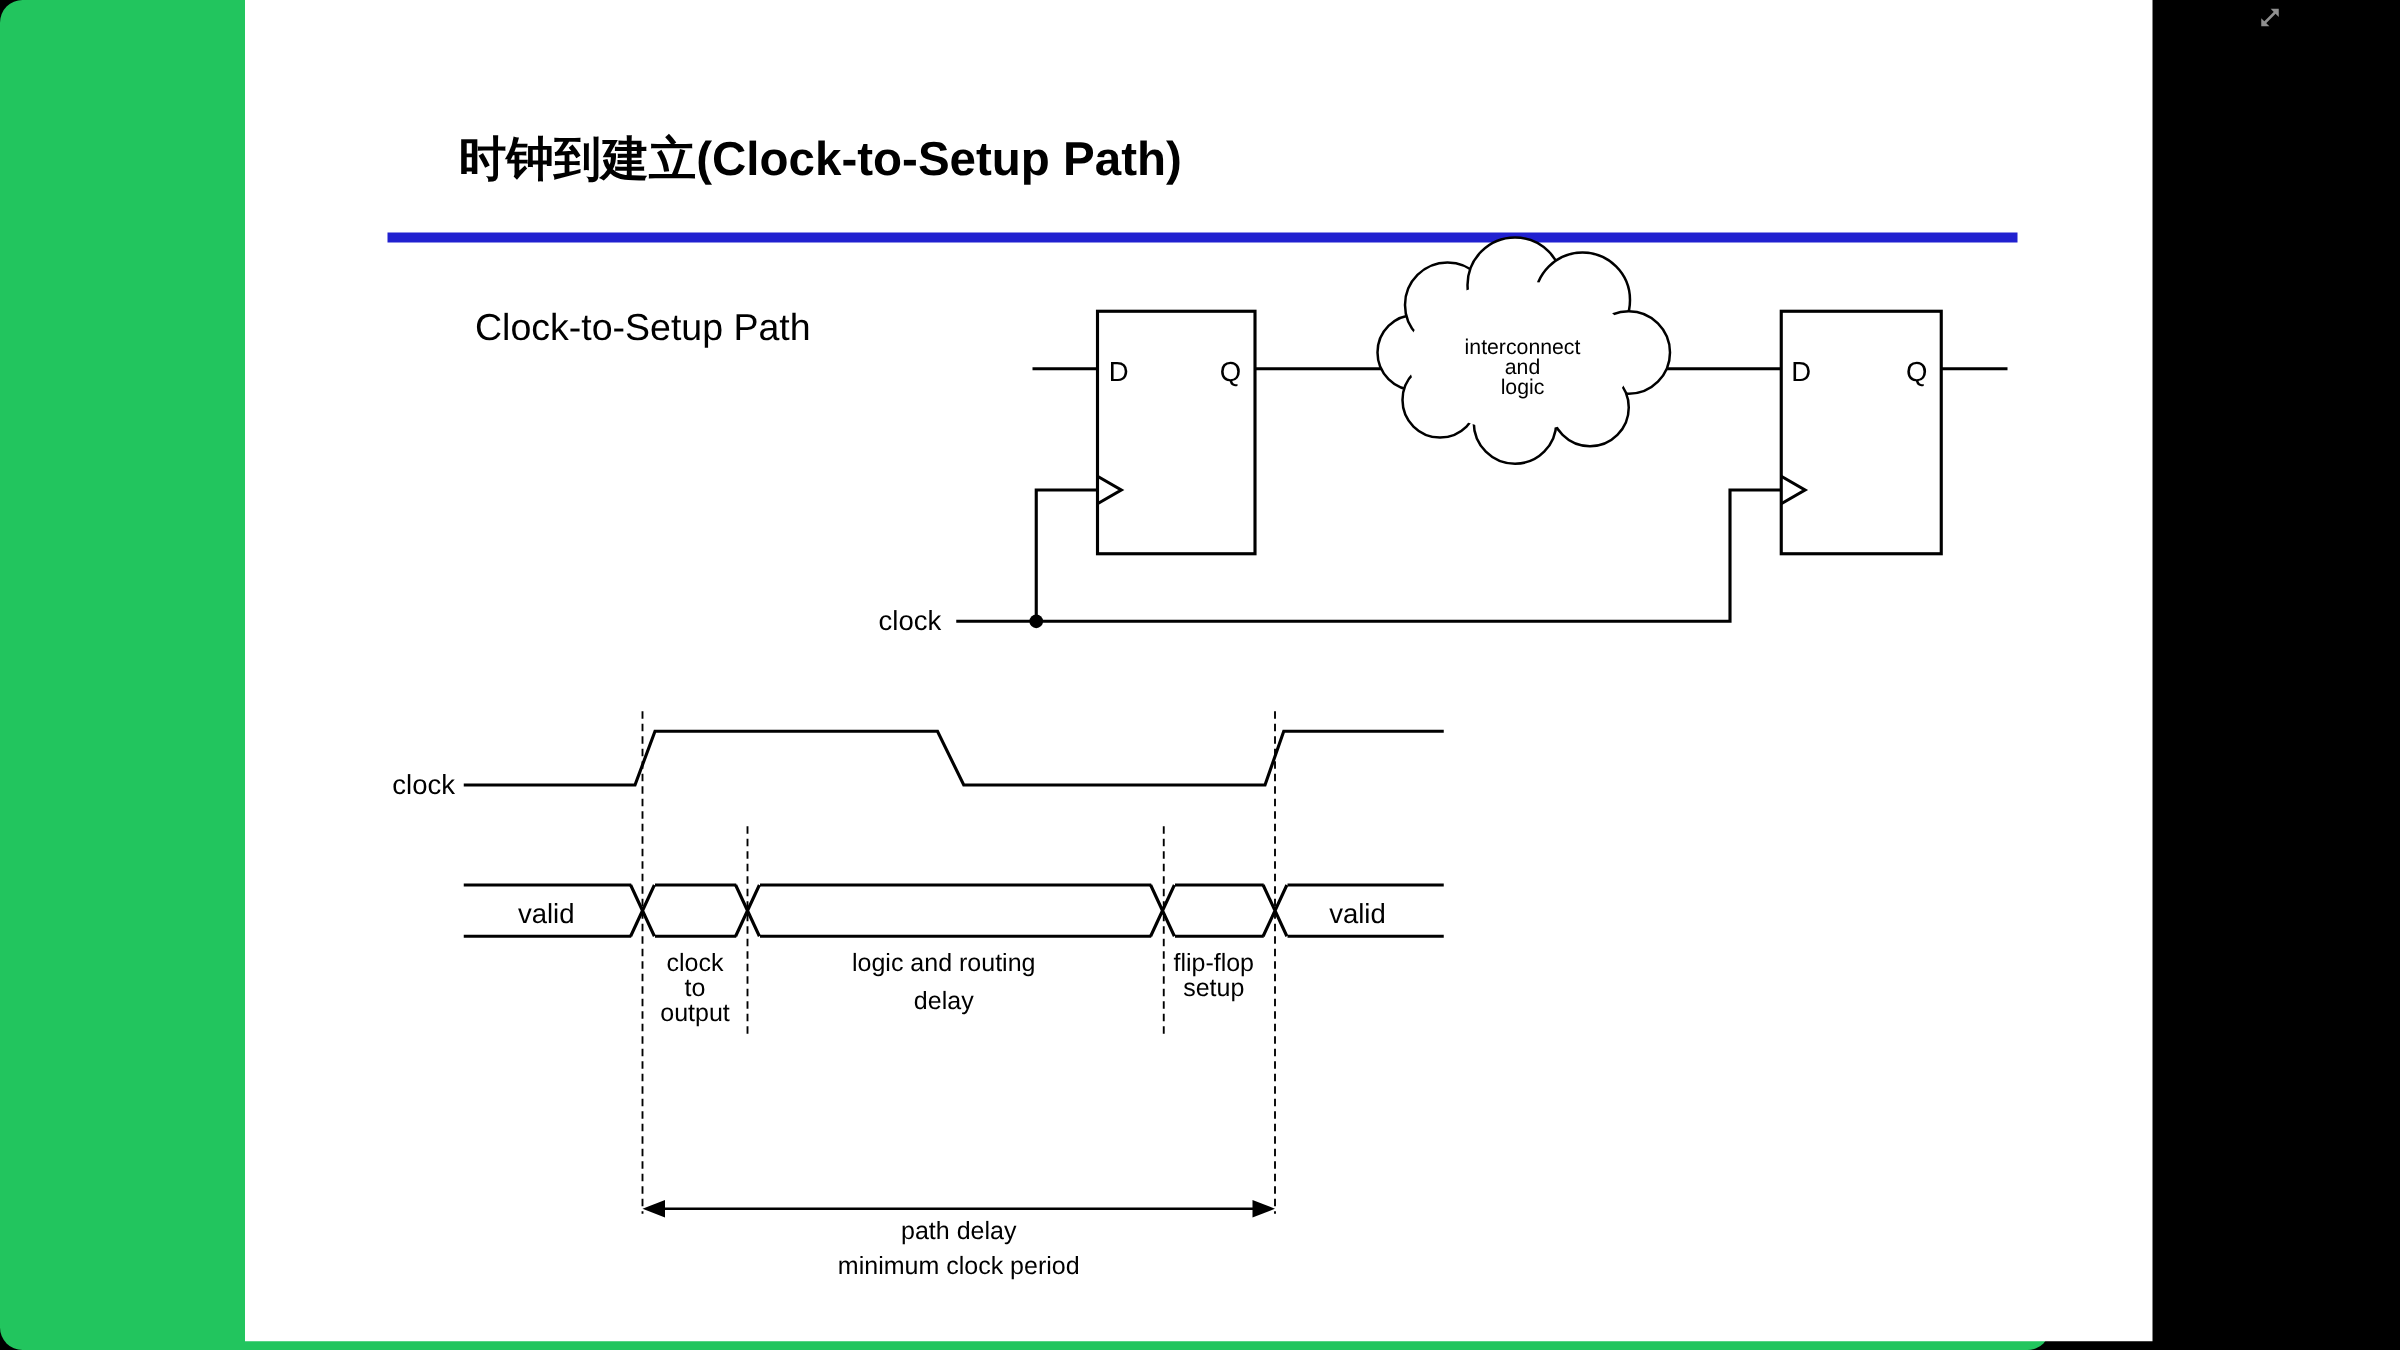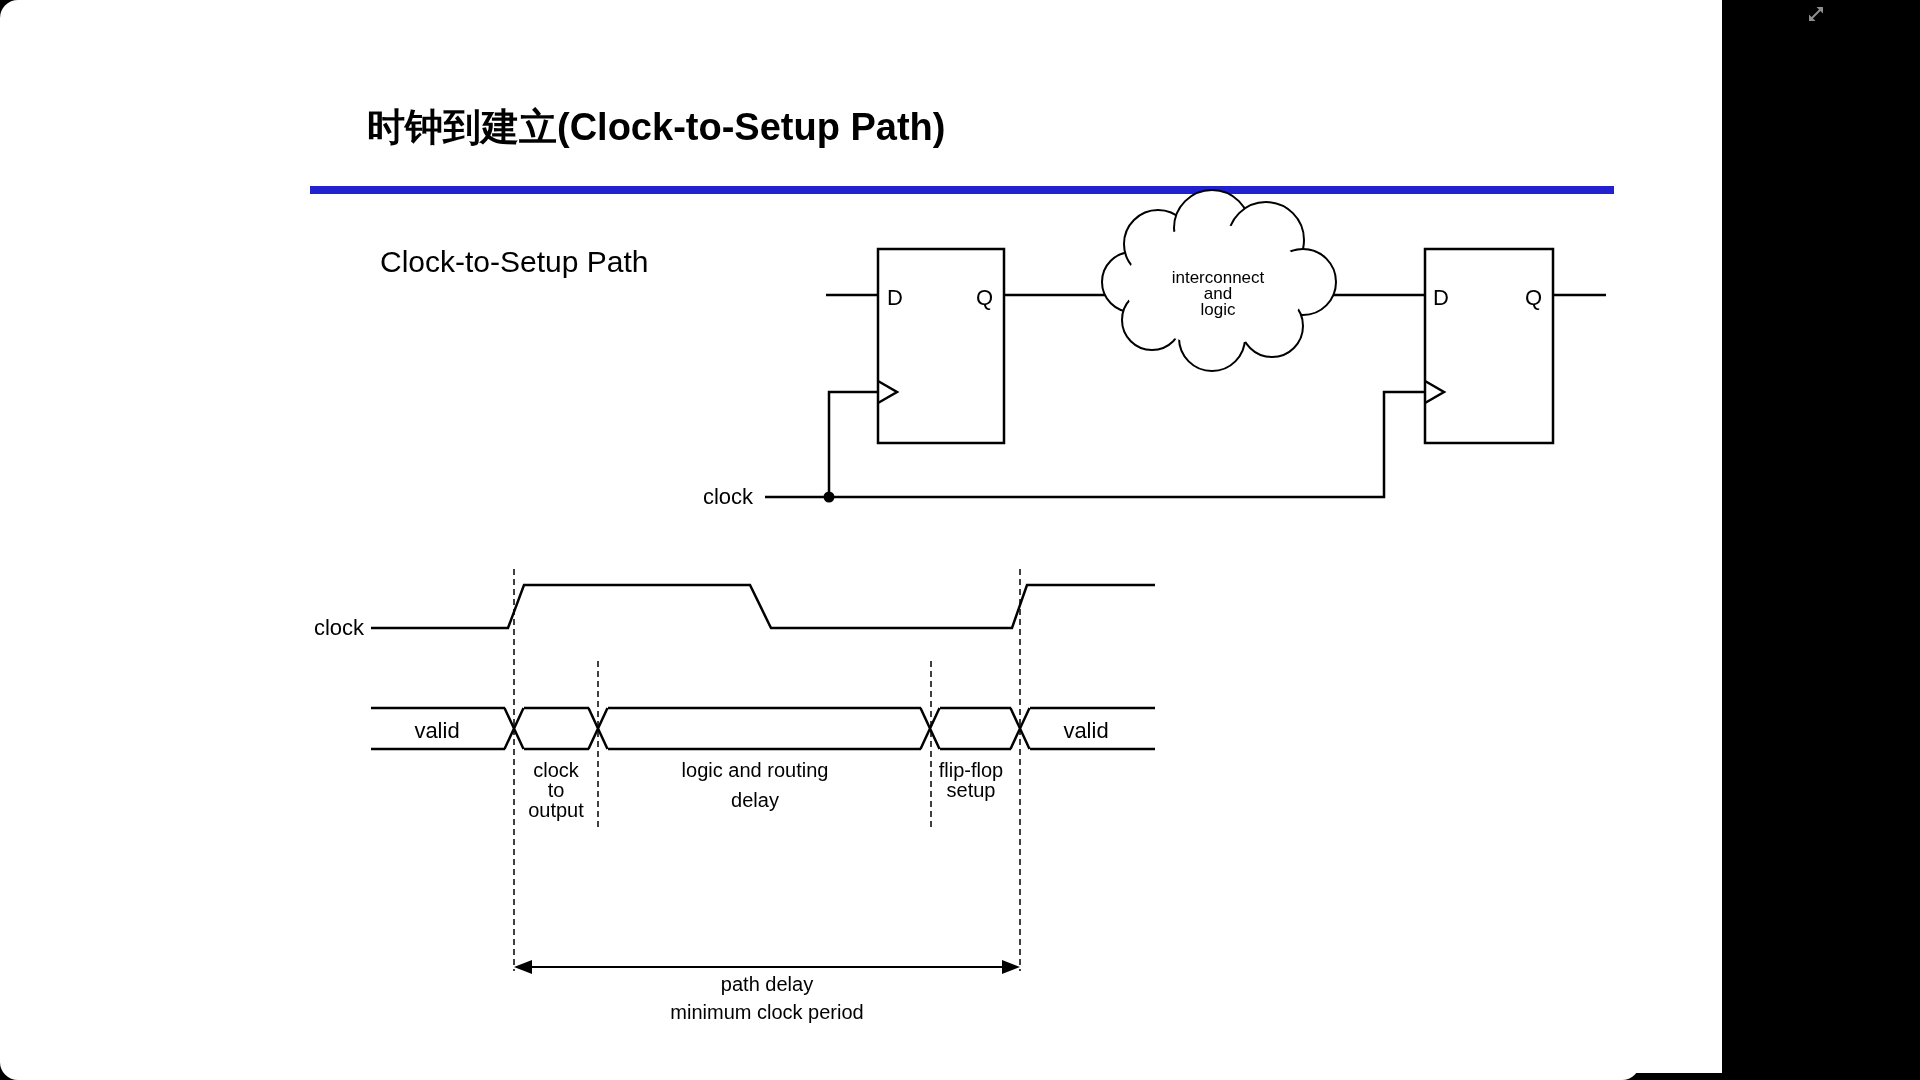--- a/index.html
+++ b/index.html
@@ -8,21 +8,21 @@
     background: #000;
     width: 1920px;
     height: 1080px;
     overflow: hidden;
     font-family: "Liberation Sans", "DejaVu Sans", sans-serif;
   }
   .stage {
     position: relative;
     width: 1640px;
     height: 1080px;
-    background: #ffffff;
+    background: #22c55e;
     border-radius: 18px;
   }
   svg { position: absolute; left: 0; top: 0; }
   text { fill: #000; stroke: none; }
 </style>
 </head>
 <body>
 
 <div class="stage">
   <svg viewBox="0 0 1920 1080" width="1920" height="1080">

